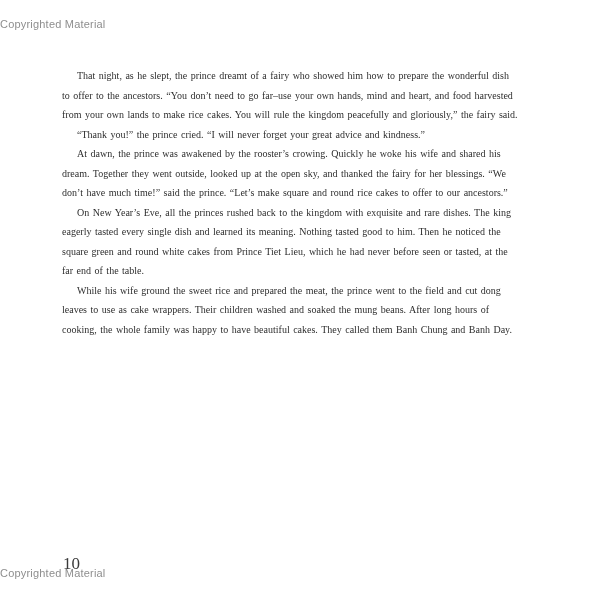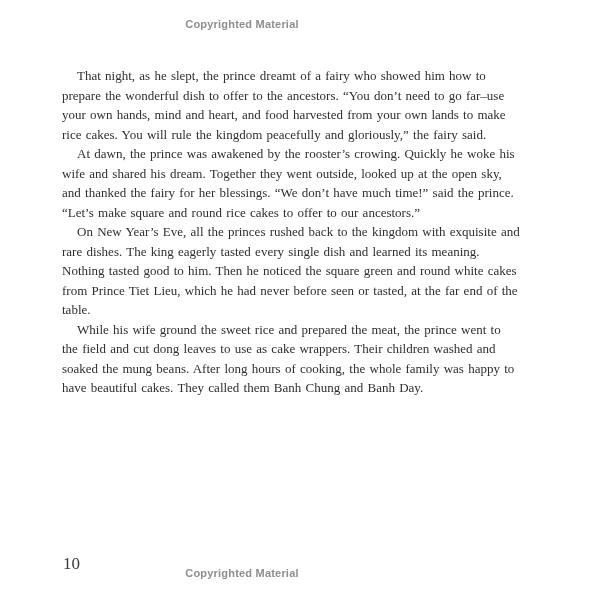--- a/index.html
+++ b/index.html
@@ -12,36 +12,35 @@
     width: 600px;
     height: 600px;
     background: #ffffff;
     overflow: hidden;
     font-family: "Liberation Serif", serif;
   }
   .notice {
     position: absolute;
     left: 0;
     width: 484px;
-    text-align: center;
     font-family: "Liberation Sans", sans-serif;
-    font-weight: bold;
+    font-weight: normal;
     font-size: 11px;
     letter-spacing: 0.2px;
     color: #8e8e8e;
   }
   .notice-top { top: 18px; }
   .notice-bottom { top: 567px; }
   .text-block {
     position: absolute;
     left: 62px;
     top: 66px;
     width: 458px;
     font-family: "Liberation Serif", serif;
-    font-size: 13px;
+    font-size: 10px;
     line-height: 19.5px;
     color: #2e2e2e;
     text-align: left;
     word-spacing: 1px;
   }
   .text-block p {
     margin: 0;
     padding: 0;
     text-indent: 15px;
   }
@@ -56,20 +55,21 @@
 </style>
 </head>
 <body>
 
 <div class="page">
 
   <div class="notice notice-top">Copyrighted Material</div>
 
   <div class="text-block">
     <p>That night, as he slept, the prince dreamt of a fairy who showed him how to prepare the wonderful dish to offer to the ancestors. “You don’t need to go far–use your own hands, mind and heart, and food harvested from your own lands to make rice cakes. You will rule the kingdom peacefully and gloriously,” the fairy said.</p>
+    <p>“Thank you!” the prince cried. “I will never forget your great advice and kindness.”</p>
     <p>At dawn, the prince was awakened by the rooster’s crowing. Quickly he woke his wife and shared his dream. Together they went outside, looked up at the open sky, and thanked the fairy for her blessings. “We don’t have much time!” said the prince. “Let’s make square and round rice cakes to offer to our ancestors.”</p>
     <p>On New Year’s Eve, all the princes rushed back to the kingdom with exquisite and rare dishes. The king eagerly tasted every single dish and learned its meaning. Nothing tasted good to him. Then he noticed the square green and round white cakes from Prince Tiet Lieu, which he had never before seen or tasted, at the far end of the table.</p>
     <p>While his wife ground the sweet rice and prepared the meat, the prince went to the field and cut dong leaves to use as cake wrappers. Their children washed and soaked the mung beans. After long hours of cooking, the whole family was happy to have beautiful cakes. They called them Banh Chung and Banh Day.</p>
   </div>
 
   <div class="page-number">10</div>
 
   <div class="notice notice-bottom">Copyrighted Material</div>
 
 </div>

